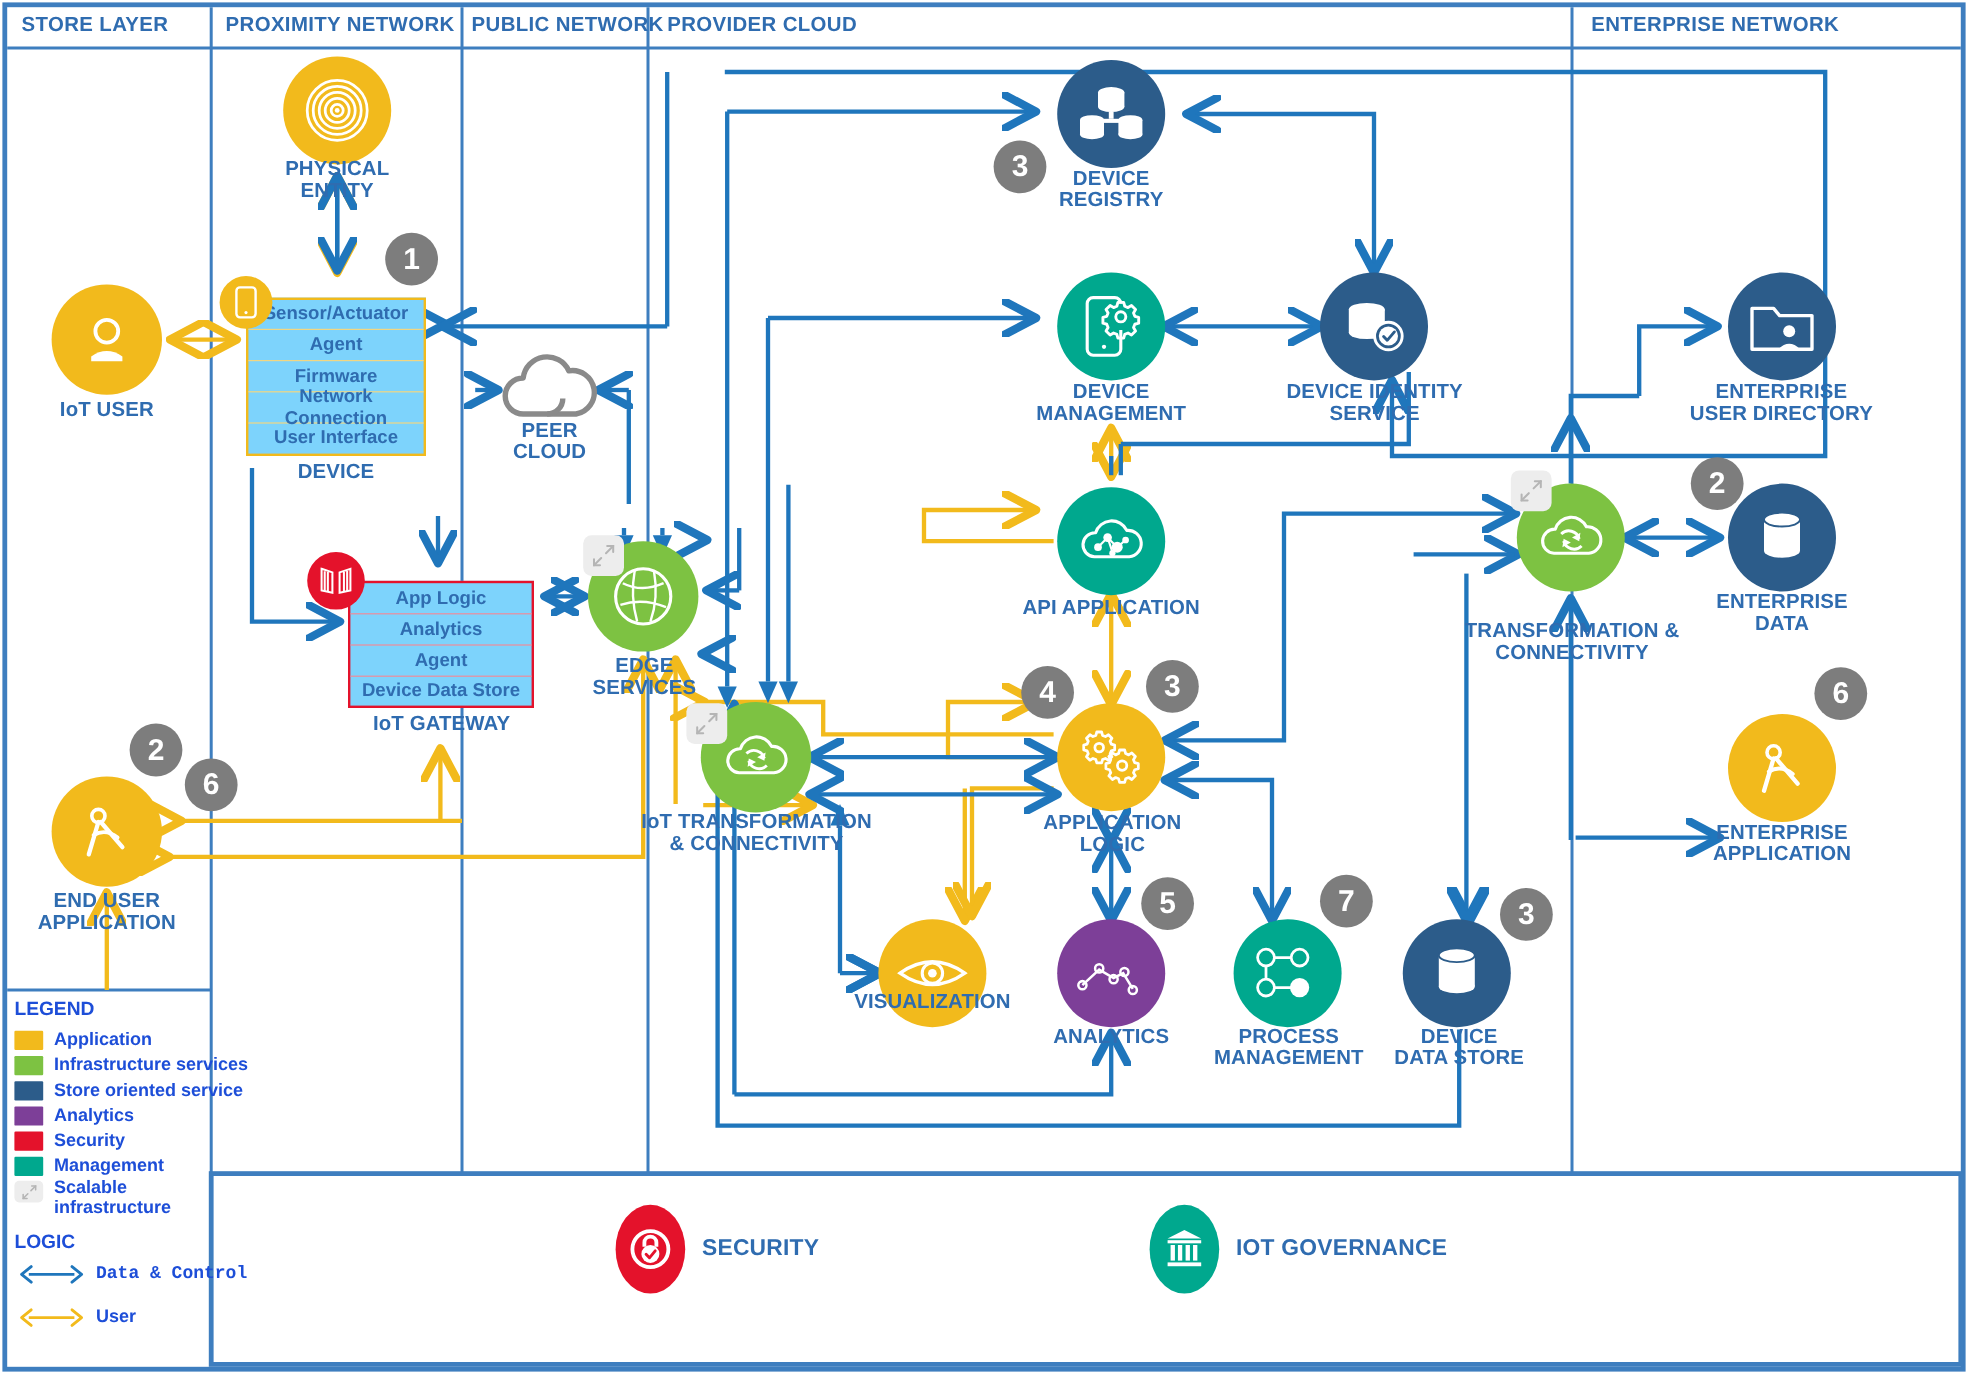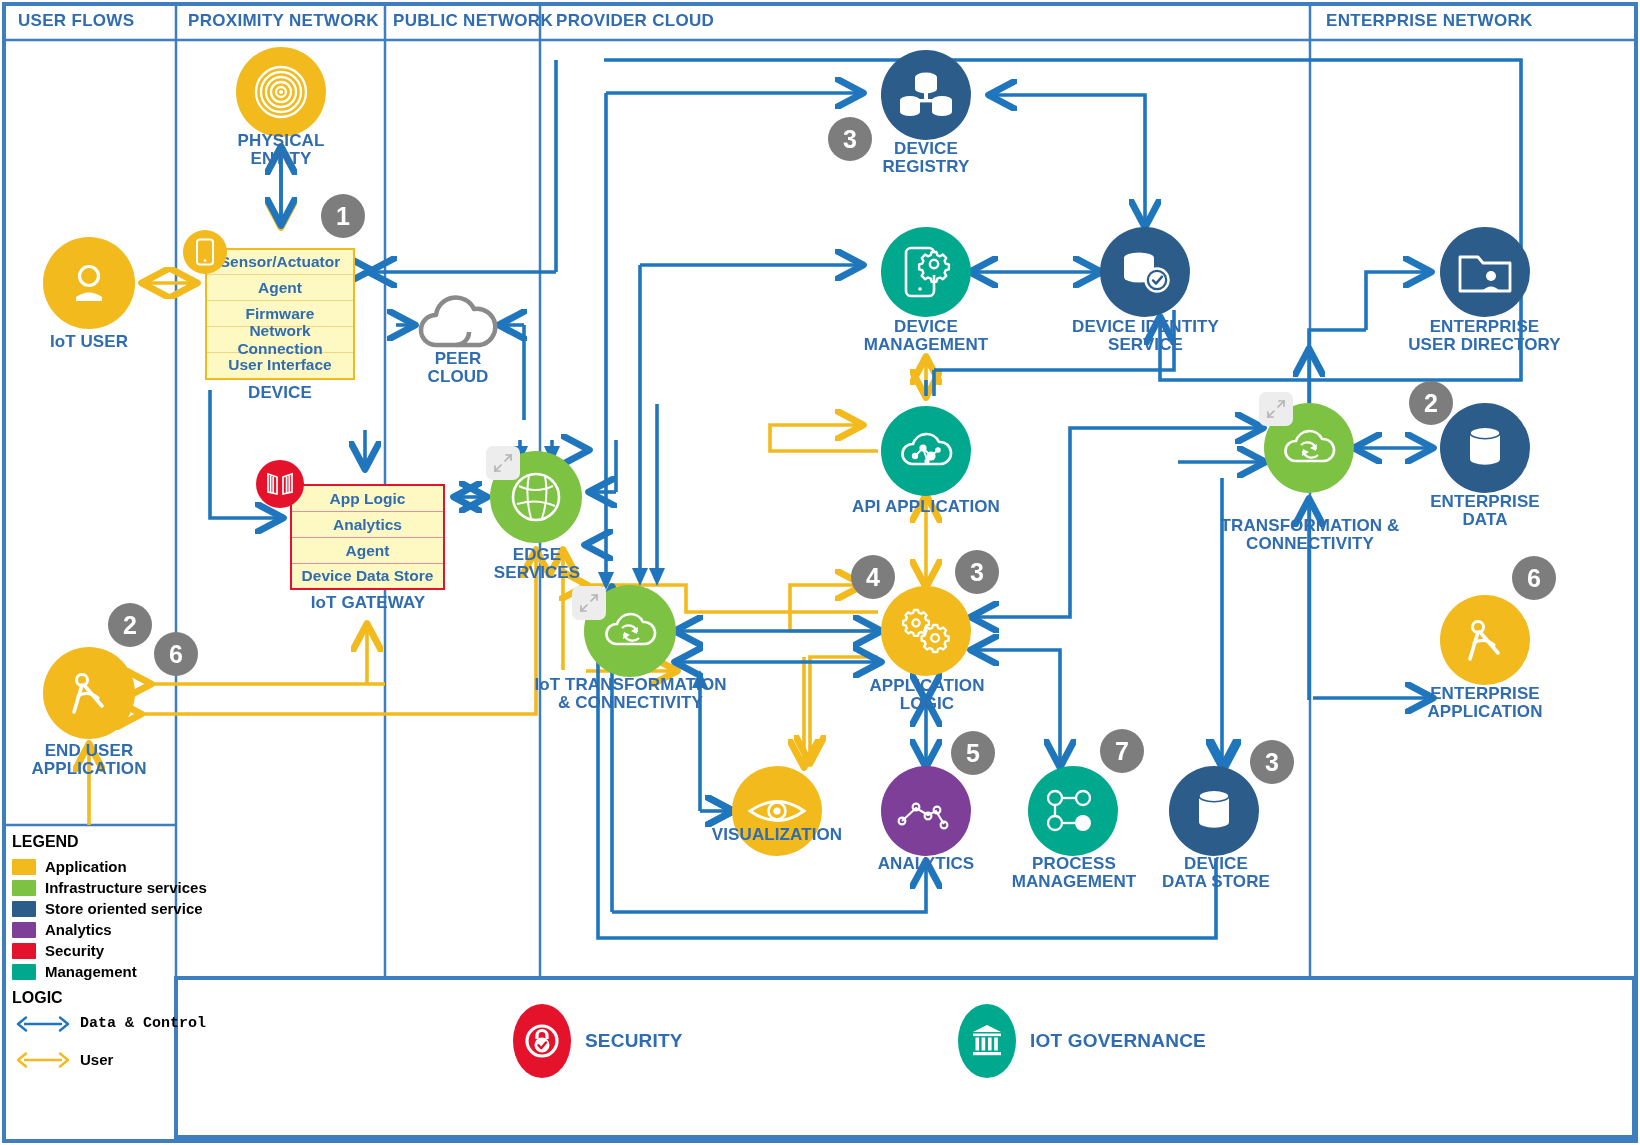--- a/index.html
+++ b/index.html
@@ -6,24 +6,24 @@
   body{font-family:"Liberation Sans",sans-serif;}
   #stage{position:relative;width:1640px;height:1145px;background:#fff;overflow:hidden;}
   #svgroot{position:absolute;left:0;top:0;width:1640px;height:1145px;}
   .lbl{position:absolute;color:#2F6CB0;font-weight:bold;text-align:center;line-height:1.05;letter-spacing:.1px;}
   .colhdr{position:absolute;color:#2F6CB0;font-weight:bold;font-size:17px;letter-spacing:.3px;}
   .node{position:absolute;border-radius:50%;display:flex;align-items:center;justify-content:center;}
   .badge{position:absolute;width:44px;height:44px;border-radius:50%;background:#7D7D7D;color:#fff;
          font-weight:bold;font-size:25px;display:flex;align-items:center;justify-content:center;}
   .scal{position:absolute;width:34px;height:34px;border-radius:7px;background:#EDEDED;
         display:flex;align-items:center;justify-content:center;}
-  .stackbox{position:absolute;box-sizing:border-box;background:#fef9c3;}
+  .stackbox{position:absolute;box-sizing:border-box;background:#7dd3fc;}
   .stackbox .row{box-sizing:border-box;color:#2F6CB0;font-weight:bold;font-size:15.5px;
         text-align:center;display:flex;align-items:center;justify-content:center;}
-  .legend{position:absolute;color:#000000;}
+  .legend{position:absolute;color:#1d4ed8;}
   .legend .ttl{font-weight:bold;font-size:16px;margin-bottom:5px;}
   .legend .row{display:flex;align-items:center;height:21px;}
   .legend .sw{width:24px;height:16px;margin-right:9px;flex:0 0 auto;border-radius:1px;}
   .legend .tx{font-size:15px;font-weight:bold;line-height:1.02;}
   .botlabel{position:absolute;color:#2F6CB0;font-weight:bold;font-size:19px;letter-spacing:.2px;}
 </style>
 </head>
 <body>
 
 <div id="stage">
@@ -183,21 +183,21 @@
       <path d="M926,860 L926,912 L612,912 L612,588" marker-end="url(#ab)" stroke="none"></path>
       <path d="M612,912 L926,912 L926,862" marker-end="url(#ab)"></path>
       <path d="M612,912 L612,600"></path>
 
       <path d="M1214,858 L1214,940 L596,940 L596,600" stroke="none"></path>
       <path d="M1216,858 L1216,938 L598,938 L598,605"></path>
       <path d="M590,605 L606,605 L598,587 Z" fill="#1F76BC" stroke="none"></path>
     </g>
   </svg>
 
-  <div class="colhdr" style="left:18px;top:11px;">USER FLOWS</div>
+  <div class="colhdr" style="left:18px;top:11px;">STORE LAYER</div>
   <div class="colhdr" style="left:188px;top:11px;">PROXIMITY NETWORK</div>
   <div class="colhdr" style="left:393px;top:11px;">PUBLIC NETWORK</div>
   <div class="colhdr" style="left:556px;top:11px;">PROVIDER CLOUD</div>
   <div class="colhdr" style="left:1326px;top:11px;">ENTERPRISE NETWORK</div>
 
   <div class="node" style="left:43px;top:237px;width:92px;height:92px;background:#F2BA1C;">
     <svg width="52" height="52" viewBox="0 0 52 52">
       <circle cx="26" cy="19" r="9.5" fill="none" stroke="#fff" stroke-width="3.2"></circle>
       <path d="M13,40 q13,-9 26,0 l0,4 -26,0 Z" fill="#fff"></path>
     </svg>
@@ -523,20 +523,33 @@
       <div class="tx">Analytics</div>
     </div>
     <div class="row">
       <div class="sw" style="background:#E4122B;"></div>
       <div class="tx">Security</div>
     </div>
     <div class="row">
       <div class="sw" style="background:#00A88E;"></div>
       <div class="tx">Management</div>
     </div>
+    <div class="row" style="height:38px;align-items:flex-start;">
+      <div class="sw" style="background:#EDEDED;border-radius:4px;height:18px;display:flex;align-items:center;justify-content:center;margin-top:2px;">
+        <svg width="13" height="13" viewBox="0 0 20 20">
+          <g stroke="#B5B5B5" stroke-width="2" fill="none" stroke-linecap="round">
+            <path d="M12,8 L18,2"></path>
+              <path d="M13,2 L18,2 L18,7"></path>
+            <path d="M8,12 L2,18"></path>
+              <path d="M7,18 L2,18 L2,13"></path>
+          </g>
+        </svg>
+      </div>
+      <div class="tx" style="line-height:1.12;">Scalable<br>infrastructure</div>
+    </div>
 
     <div class="ttl" style="margin-top:7px;">LOGIC</div>
 
     <div class="row" style="height:24px;font-family:Liberation Mono, monospace;">
       <svg width="62" height="18" viewBox="0 0 62 18" style="margin-right:6px;flex:0 0 auto;">
         <path d="M12,9 L50,9" stroke="#1F76BC" stroke-width="2.4" fill="none"></path>
         <path d="M14,2.5 L6,9 L14,15.5" stroke="#1F76BC" stroke-width="2.4" fill="none" stroke-linecap="round" stroke-linejoin="round"></path>
         <path d="M48,2.5 L56,9 L48,15.5" stroke="#1F76BC" stroke-width="2.4" fill="none" stroke-linecap="round" stroke-linejoin="round"></path>
       </svg>
       <div class="tx">Data &amp; Control</div>

